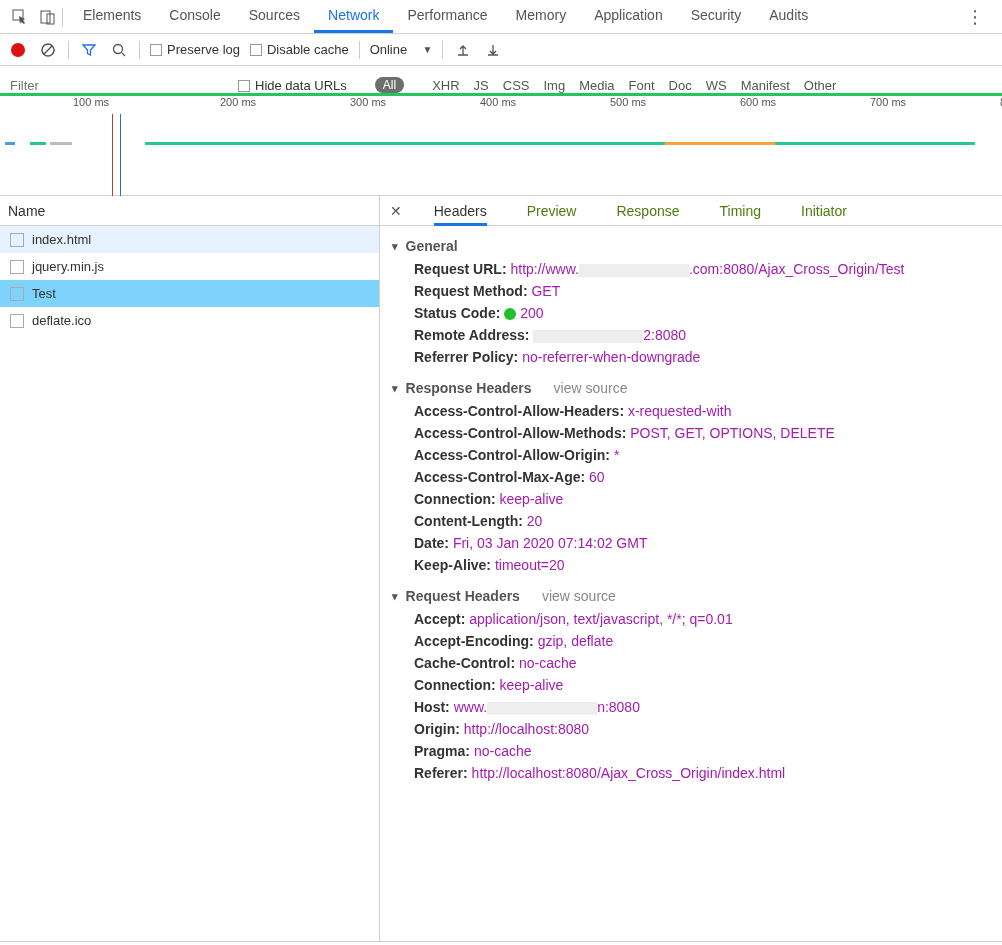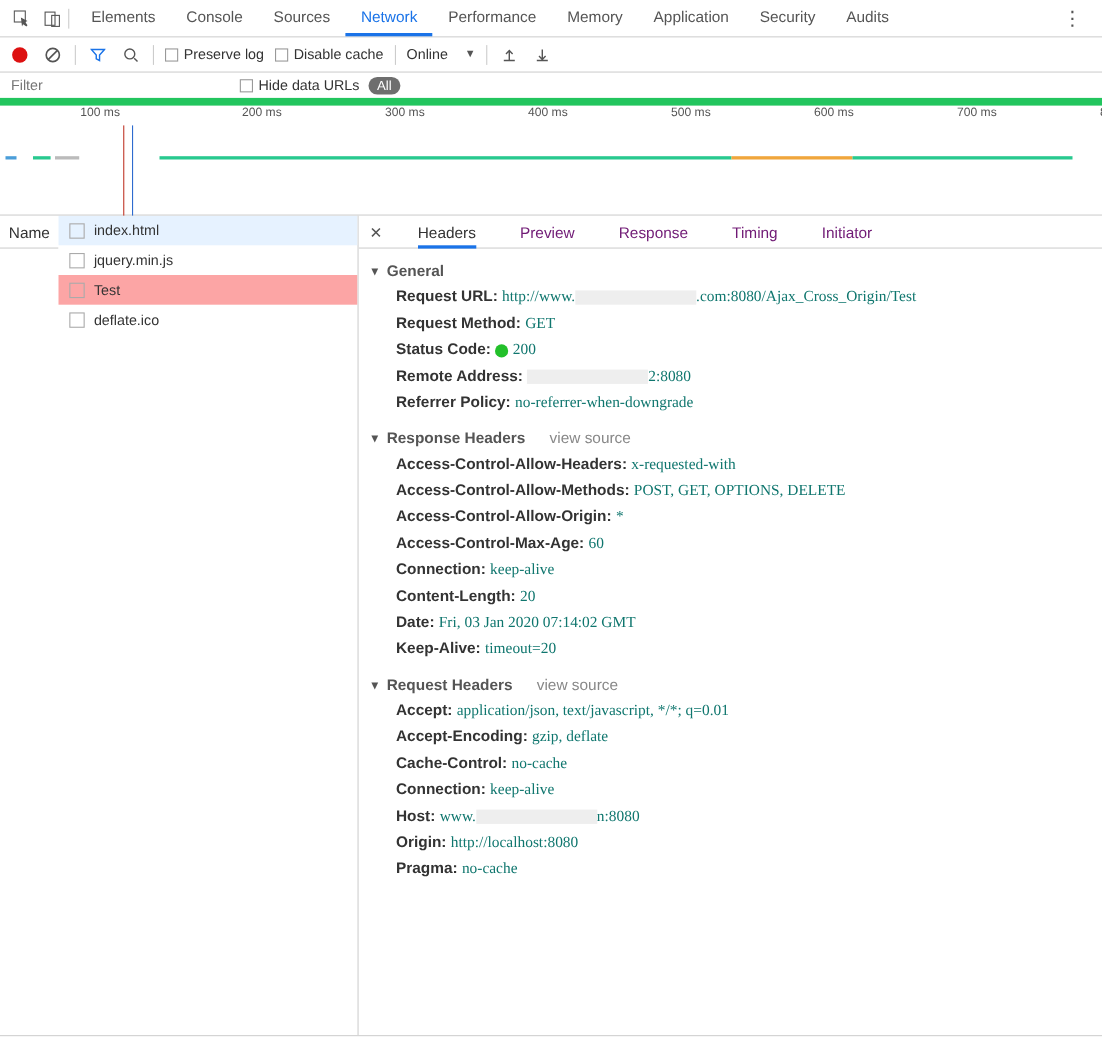--- a/index.html
+++ b/index.html
@@ -12,51 +12,51 @@
 .rmenu { margin-left: auto; padding: 0 12px; color: #555; font-size: 18px; }
 .toolbar { display: flex; align-items: center; height: 32px; border-bottom: 1px solid #d0d0d0; padding: 0 8px; gap: 10px; }
 .tool-icon { width: 20px; height: 20px; display: flex; align-items: center; justify-content: center; color: #555; cursor: pointer; }
 .record-dot { width: 14px; height: 14px; border-radius: 50%; background: #d11; }
 .vsep { width: 1px; height: 18px; background: #ccc; }
 .funnel { color: #1a73e8; }
 .chk { display: flex; align-items: center; gap: 5px; color: #333; }
 .checkbox-box { width: 12px; height: 12px; border: 1px solid #999; }
 .throttle { display: flex; align-items: center; gap: 4px; color: #333; }
 .cdown { font-size: 10px; color: #555; }
-.filterbar { display: flex; align-items: center; height: 30px; border-bottom: 7px solid #22c55e; padding: 0 10px; gap: 8px; }
+.filterbar { display: flex; align-items: flex-end; height: 30px; border-bottom: 3px solid #22c55e; padding: 0 10px; gap: 28px; }
 .filter-input { flex: 0 0 200px; border: none; outline: none; font-size: 13px; color: #777; }
 .pill { background: #6e6e6e; color: #fff; border-radius: 8px; padding: 1px 8px; font-size: 12px; }
 .cat { color: #555; font-size: 13px; cursor: pointer; }
 .timeline { height: 100px; border-bottom: 1px solid #d0d0d0; position: relative; }
 .tl-labels { display: flex; position: relative; height: 18px; font-size: 11px; color: #555; }
 .tl-lbl { position: absolute; }
 .tl-body { position: relative; height: 82px; }
 .tl-band { position: absolute; height: 3px; top: 28px; }
 .tl-v { position: absolute; top: 0; bottom: 0; width: 1px; }
 .maingrid { display: flex; height: 745px; }
-.reqcol { width: 326px; border-right: 1px solid #d0d0d0; display: flex; flex-direction: row; }
+.reqcol { width: 380px; border-right: 1px solid #d0d0d0; display: flex; flex-direction: column; }
 .reqcol-head { height: 30px; display: flex; align-items: center; padding: 0 8px; border-bottom: 1px solid #d0d0d0; color: #333; font-size: 14px; }
 .reqlist { flex: 1; overflow: auto; }
 .reqrow { display: flex; align-items: center; gap: 8px; height: 27px; padding: 0 10px; cursor: pointer; }
 .reqrow .fi { width: 14px; height: 14px; border: 1px solid #aaa; }
-.reqrow.selected { background: #fca5a5; }
+.reqrow.selected { background: #7dd3fc; }
 .reqrow.first { background: #e6f2ff; }
 .detail { flex: 1; display: flex; flex-direction: column; overflow: hidden; }
 .detail-tabs { display: flex; align-items: center; height: 30px; border-bottom: 1px solid #d0d0d0; padding: 0 10px; gap: 24px; }
-.dtab { color: #701a75; font-size: 14px; cursor: pointer; border-bottom: 3px solid transparent; padding-bottom: 4px; margin-top: 7px; }
+.dtab { color: #4d7c0f; font-size: 14px; cursor: pointer; border-bottom: 3px solid transparent; padding-bottom: 4px; margin-top: 7px; }
 .dtab.active { color: #333; border-bottom-color: #1a73e8; }
 .close-x { color: #555; cursor: pointer; margin-right: 8px; font-size: 14px; }
 .detail-body { flex: 1; overflow: auto; padding: 8px 12px; font-size: 14px; color: #333; }
 .sect { margin-bottom: 8px; }
 .sect-head { display: flex; align-items: center; gap: 4px; font-weight: bold; color: #555; padding: 4px 0; }
 .tri::before { content: "▾"; margin-right: 4px; font-size: 11px; color: #555; }
 .vs { color: #888; font-weight: normal; margin-left: 18px; cursor: pointer; }
 .kv { padding: 3px 0 3px 22px; }
 .kv .k { font-weight: bold; color: #333; }
-.kv .v { font-family: Liberation Serif, serif; color: #0f766e; }
+.kv .v { font-family: Liberation Sans, sans-serif; color: #a21caf; }
 .kv .v .redact { display: inline-block; width: 110px; height: 13px; background: #eee; vertical-align: middle; }
 .status-dot { display: inline-block; width: 12px; height: 12px; border-radius: 50%; background: #22c02a; margin-right: 4px; vertical-align: middle; }
 .footer { height: 35px; border-top: 1px solid #d0d0d0; display: flex; align-items: center; padding: 0 14px; gap: 14px; color: #555; }
 </style>
 </head>
 <body>
 
 <div class="tabbar">
   <span class="tab-icon">
       <svg width="16" height="16" viewBox="0 0 16 16">
@@ -131,20 +131,32 @@
     </span>
 </div>
 
 <div class="filterbar">
   <input class="filter-input" placeholder="Filter" style="">
   <label class="chk">
       <span class="checkbox-box"></span>
       <span>Hide data URLs</span>
     </label>
   <span class="pill">All</span>
+  <div id="cats" style="display:flex;gap:14px">
+      <span class="cat">XHR</span>
+      <span class="cat">JS</span>
+      <span class="cat">CSS</span>
+      <span class="cat">Img</span>
+      <span class="cat">Media</span>
+      <span class="cat">Font</span>
+      <span class="cat">Doc</span>
+      <span class="cat">WS</span>
+      <span class="cat">Manifest</span>
+      <span class="cat">Other</span>
+    </div>
 </div>
 
 <div class="timeline">
   <div class="tl-labels" id="tll">
       <span class="tl-lbl" style="left: 73px;">100 ms</span>
       <span class="tl-lbl" style="left: 220px;">200 ms</span>
       <span class="tl-lbl" style="left: 350px;">300 ms</span>
       <span class="tl-lbl" style="left: 480px;">400 ms</span>
       <span class="tl-lbl" style="left: 610px;">500 ms</span>
       <span class="tl-lbl" style="left: 740px;">600 ms</span>
@@ -218,20 +230,21 @@
         </div>
         <div class="sect">
           <div class="sect-head tri">Request Headers<span class="vs">view source</span></div>
           <div class="kv"><span class="k">Accept:</span> <span class="v">application/json, text/javascript, */*; q=0.01</span></div>
           <div class="kv"><span class="k">Accept-Encoding:</span> <span class="v">gzip, deflate</span></div>
           <div class="kv"><span class="k">Cache-Control:</span> <span class="v">no-cache</span></div>
           <div class="kv"><span class="k">Connection:</span> <span class="v">keep-alive</span></div>
           <div class="kv"><span class="k">Host:</span> <span class="v">www.<span class="redact"></span>n:8080</span></div>
           <div class="kv"><span class="k">Origin:</span> <span class="v">http://localhost:8080</span></div>
           <div class="kv"><span class="k">Pragma:</span> <span class="v">no-cache</span></div>
+          <div class="kv"><span class="k">Referer:</span> <span class="v">http://localhost:8080/Ajax_Cross_Origin/index.html</span></div>
         </div>
       </div>
   </div>
 </div>
 
 <div class="footer">
   
   
   
 </div>

